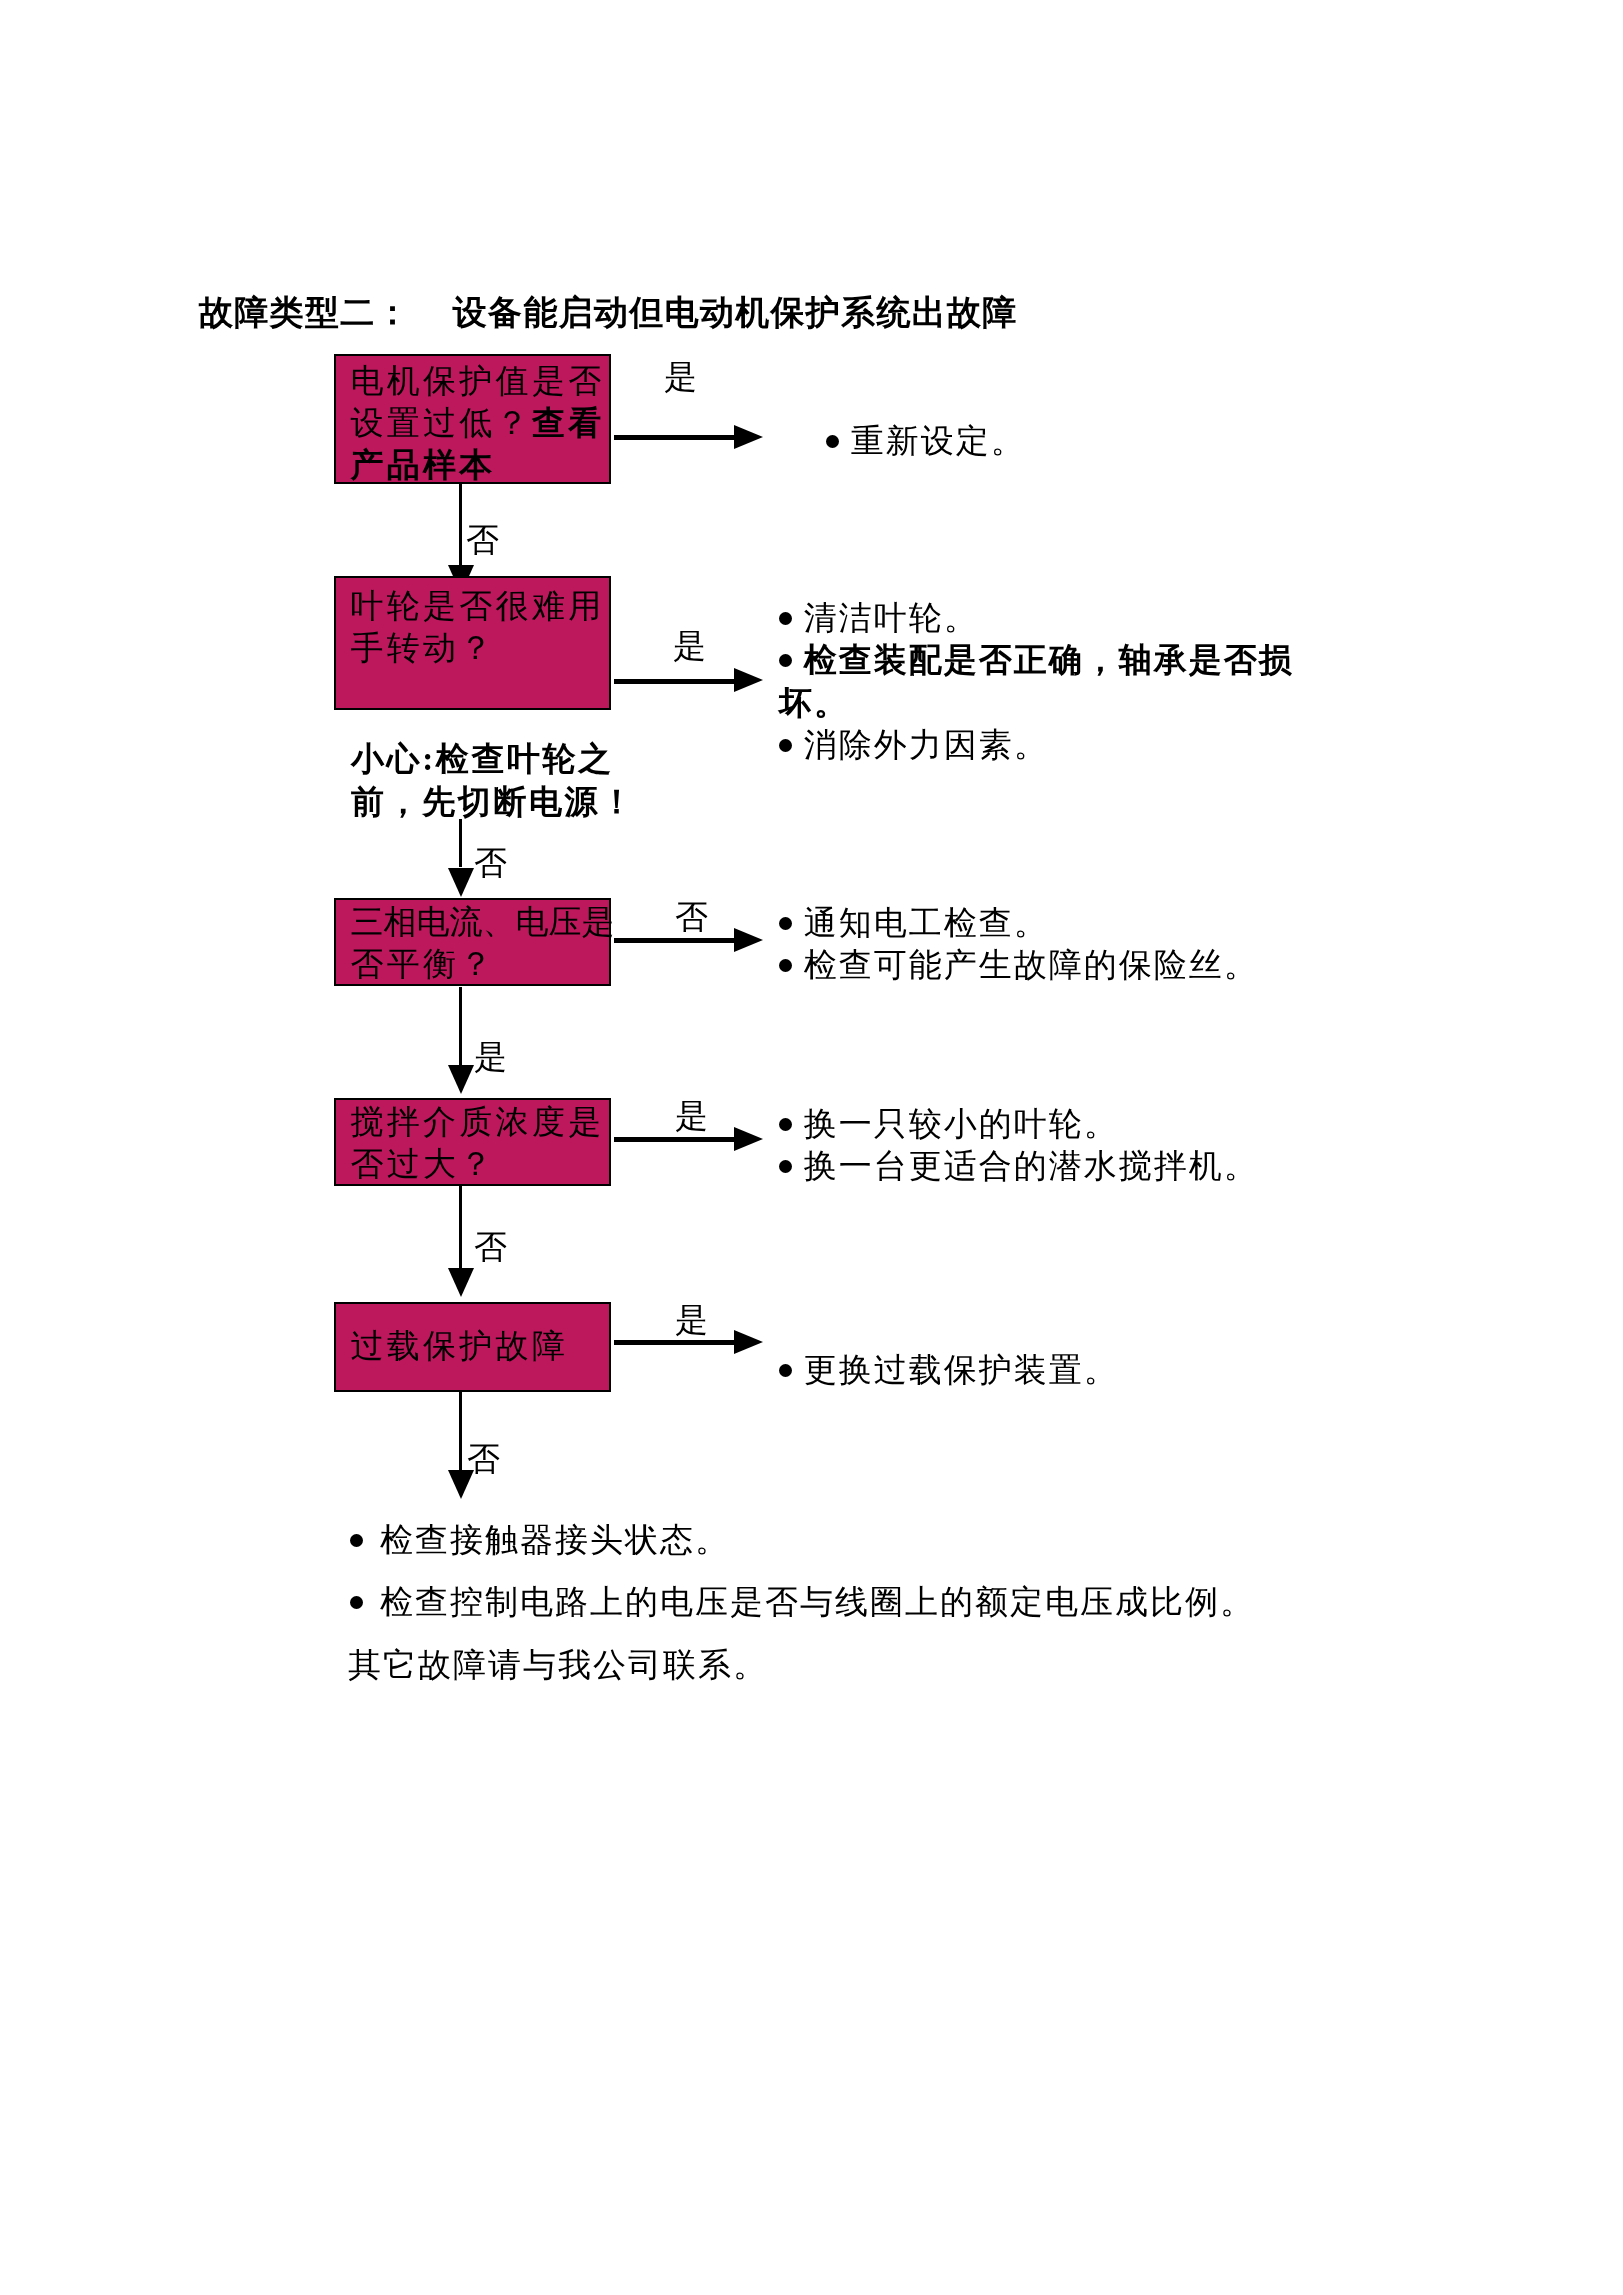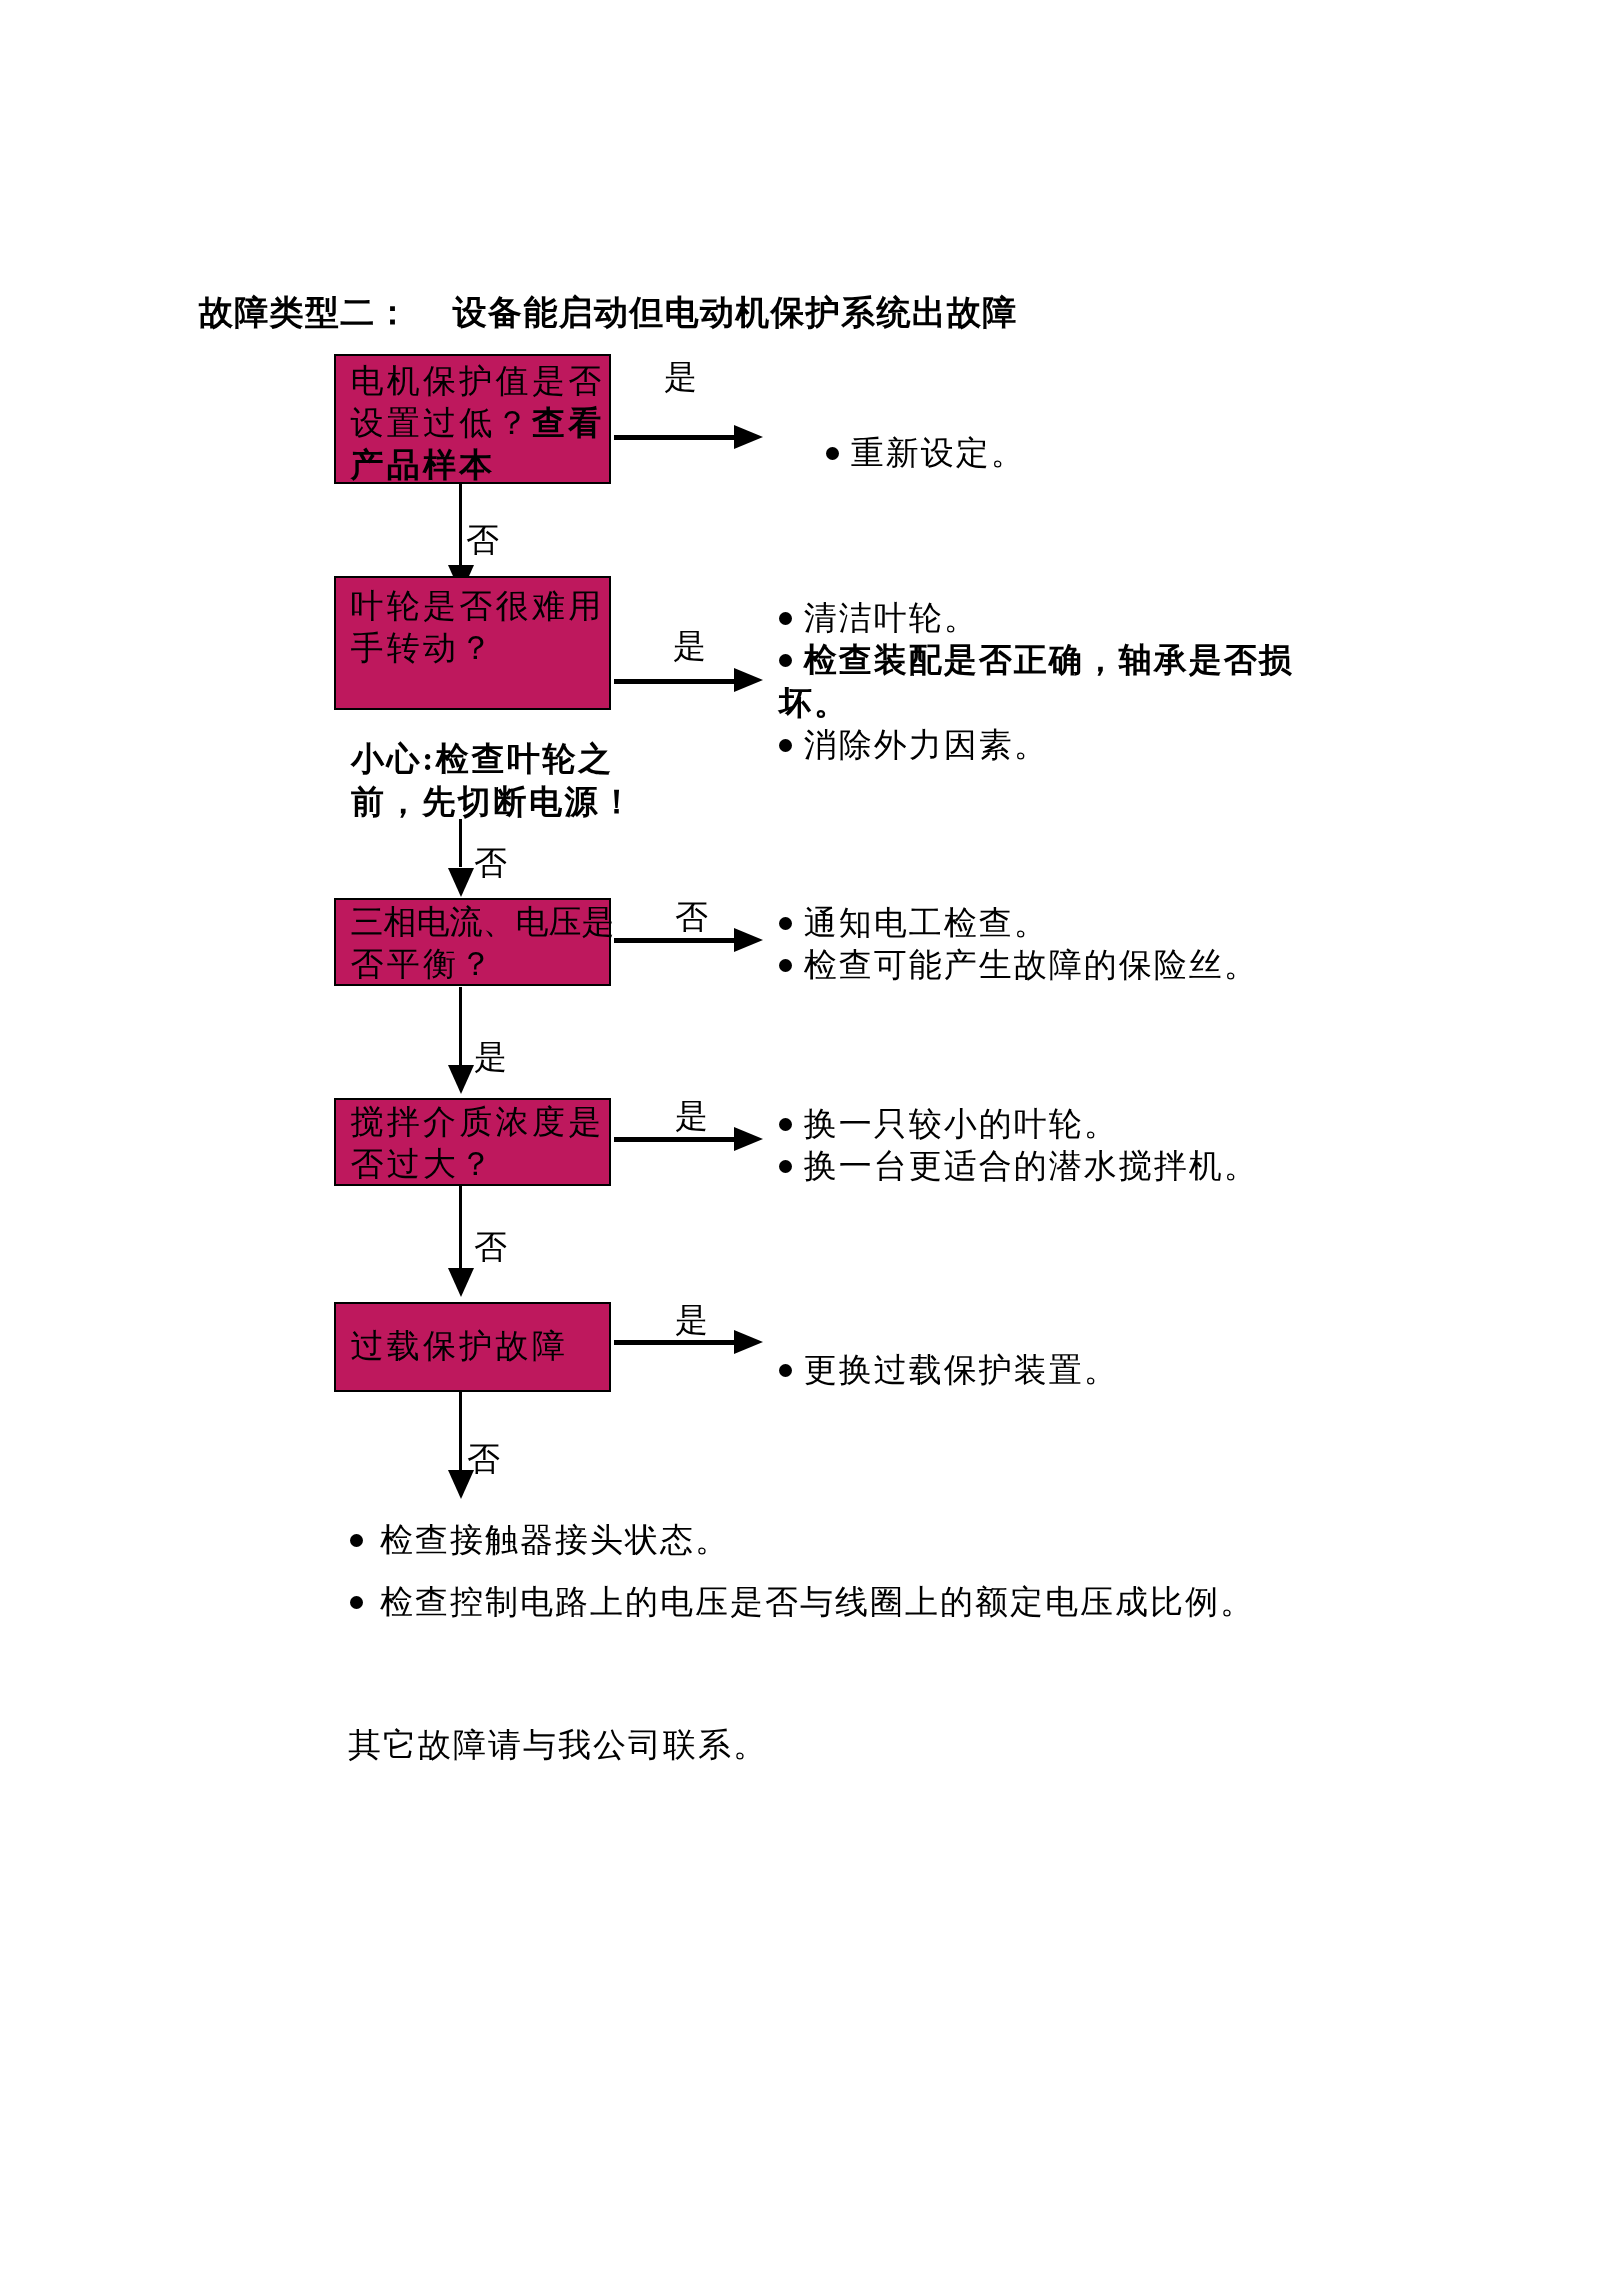--- a/index.html
+++ b/index.html
@@ -79,21 +79,21 @@
       <div class="bline b">产品样本</div>
     </div>
 
     <div class="vline s1l"></div>
     <div class="vhead s1h"></div>
     <div class="lbl" style="left:466px;top:522px;">否</div>
 
     <div class="lbl" style="left:664px;top:359px;">是</div>
     <div class="hline r1l"></div>
     <div class="hhead r1h"></div>
-    <div class="li nowrap" style="left:826px;top:420px;margin-top:12px;">
+    <div class="li nowrap" style="left:826px;top:420px;">
       <span class="dot"></span><span>重新设定。</span>
     </div>
 
     <div class="box box2">
       <div class="bline">叶轮是否很难用</div>
       <div class="bline">手转动？</div>
     </div>
 
     <div class="lbl" style="left:673px;top:628px;">是</div>
     <div class="hline r2l"></div>
@@ -171,16 +171,16 @@
     <div class="lbl" style="left:467px;top:1441px;">否</div>
 
   </div>
 
   <div class="li li-foot nowrap" style="left:350px;top:1519px;">
     <span class="dot"></span><span>检查接触器接头状态。</span>
   </div>
   <div class="li li-foot nowrap" style="left:350px;top:1581px;">
     <span class="dot"></span><span>检查控制电路上的电压是否与线圈上的额定电压成比例。</span>
   </div>
-  <div class="abs t50" style="left:348px;top:1724px;">其它故障请与我公司联系。</div>
+  <div class="abs t50" style="left:348px;top:1644px;">其它故障请与我公司联系。</div>
 
 </div>
 
 
 </body></html>

